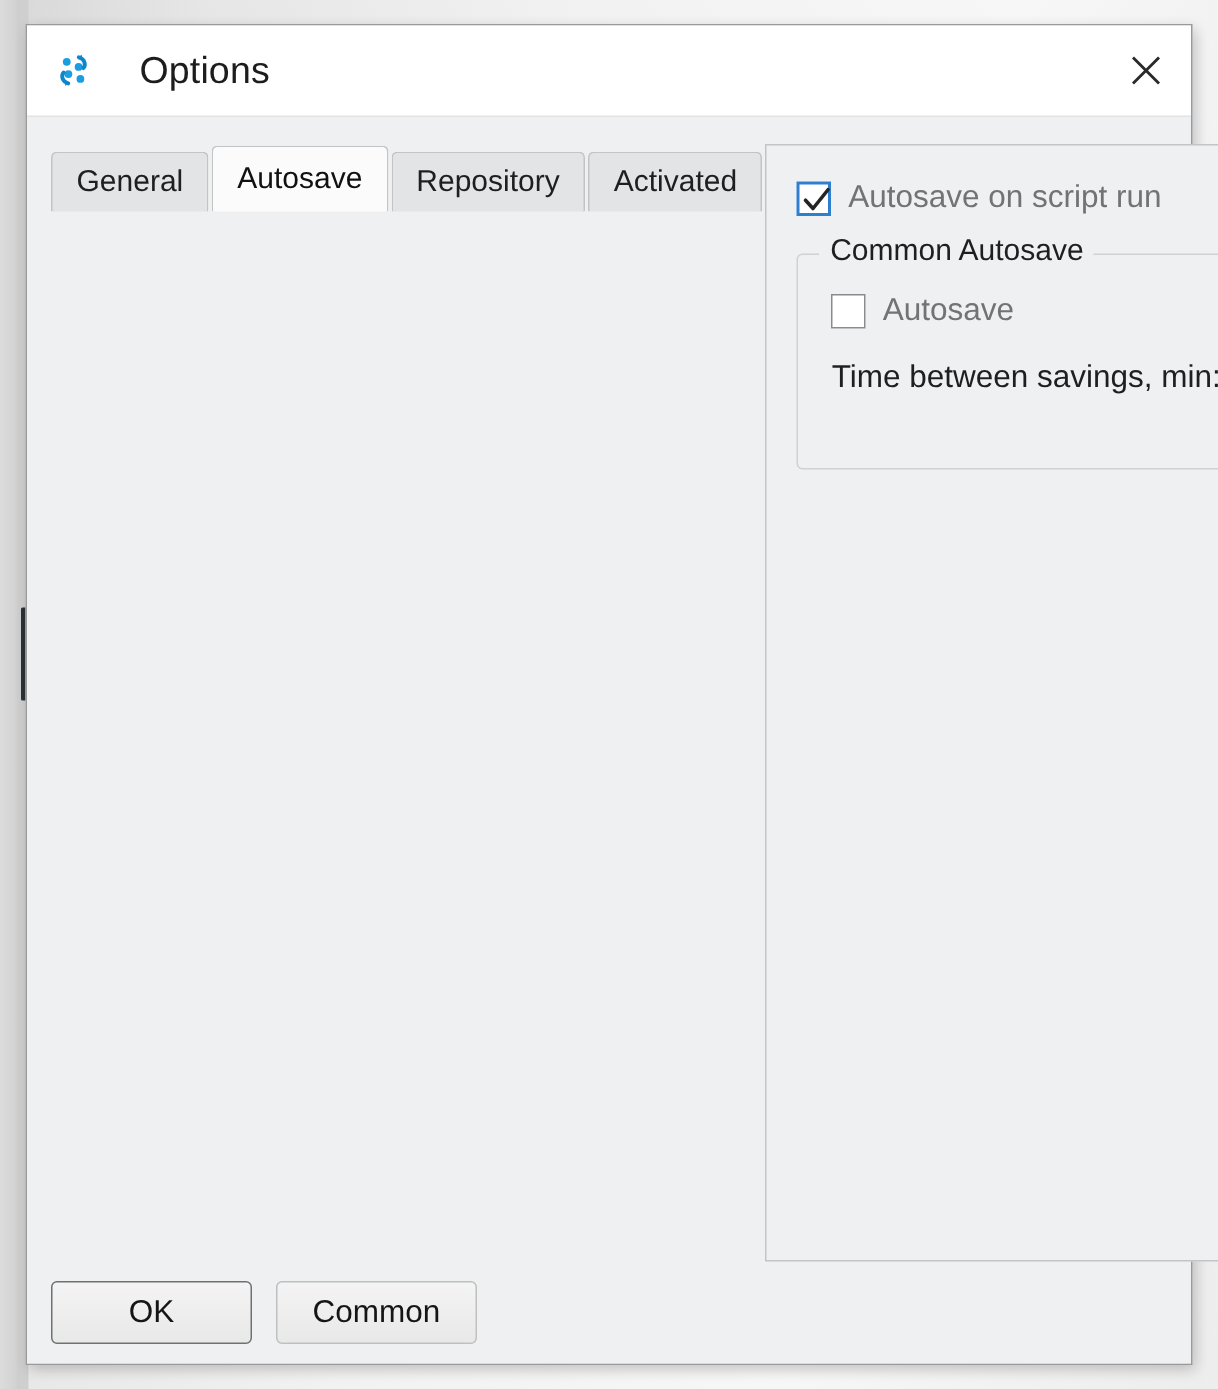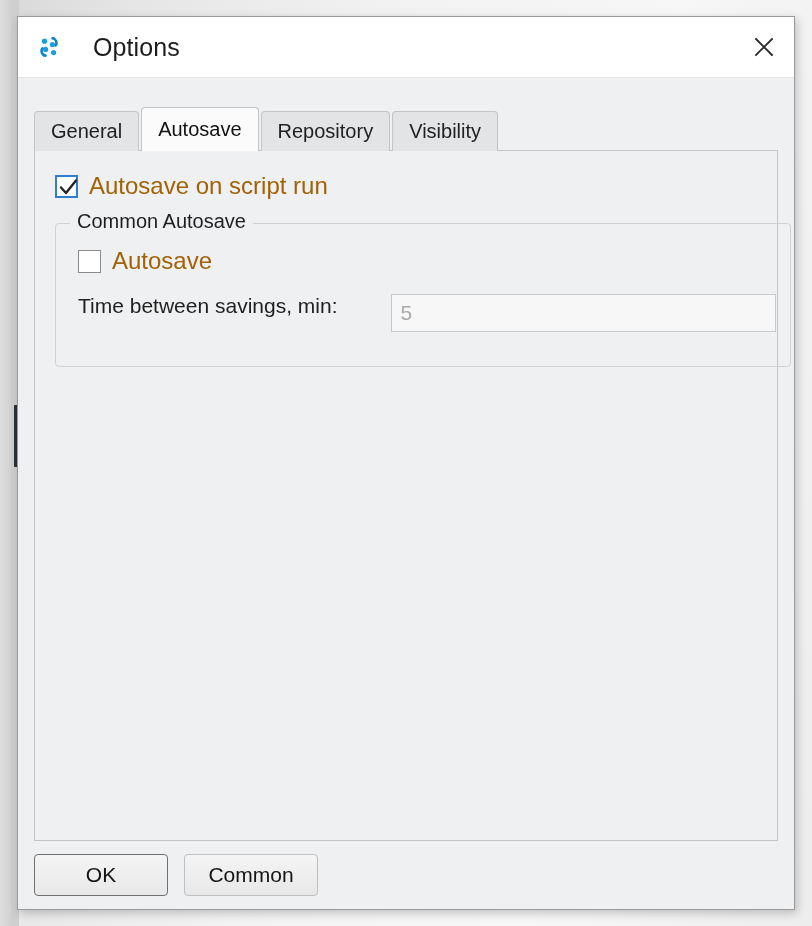--- a/index.html
+++ b/index.html
@@ -90,24 +90,23 @@
     align-items: center;
     justify-content: center;
     cursor: pointer;
   }
   #close-button svg { display: block; }
 
   
   #dialog-body {
     flex: 1 1 auto;
     background: #eff0f1;
-    padding: 29px 16px 0 16px;
-    box-sizing: border-box;
-    display: flex;
-    flex-direction: column;
+    padding: 19px 16px 0 16px;
+    box-sizing: border-box;
+    display: flex;
     min-height: 0;
   }
 
   
   #tabbar {
     display: flex;
     align-items: flex-end;
     height: 44px;
     padding-left: 0px;
     position: relative;
@@ -169,22 +168,22 @@
     cursor: pointer;
   }
   .checkbox.checked {
     border: 2px solid #2f7fd1;
   }
   .checkbox.unchecked {
     border: 1px solid #8b8b8b;
   }
   .checkbox svg { position: absolute; left: -1px; top: -2px; }
   .cb-label {
-    font-size: 24px;
-    color: #a16207;
+    font-size: 21px;
+    color: #737373;
     white-space: nowrap;
     cursor: default;
   }
 
   
   #groupbox {
     margin-top: 22px;
     border: 1px solid #d0d1d2;
     border-radius: 4px;
     position: relative;
@@ -294,21 +293,21 @@
       <div class="tab">
         <span>General</span>
       </div>
       <div class="tab active">
         <span>Autosave</span>
       </div>
       <div class="tab">
         <span>Repository</span>
       </div>
       <div class="tab">
-        <span>Visibility</span>
+        <span>Activated</span>
       </div>
     </div>
 
     <div id="tabpanel">
 
       <div class="cb-row">
         <span class="checkbox checked">
           <svg width="25" height="25" viewBox="0 0 25 25" xmlns="http://www.w3.org/2000/svg">
             <path d="M5 12.5 L10 18 L20 5.5" stroke="#242424" stroke-width="2.4" fill="none" stroke-linecap="round" stroke-linejoin="round"></path>
           </svg>

